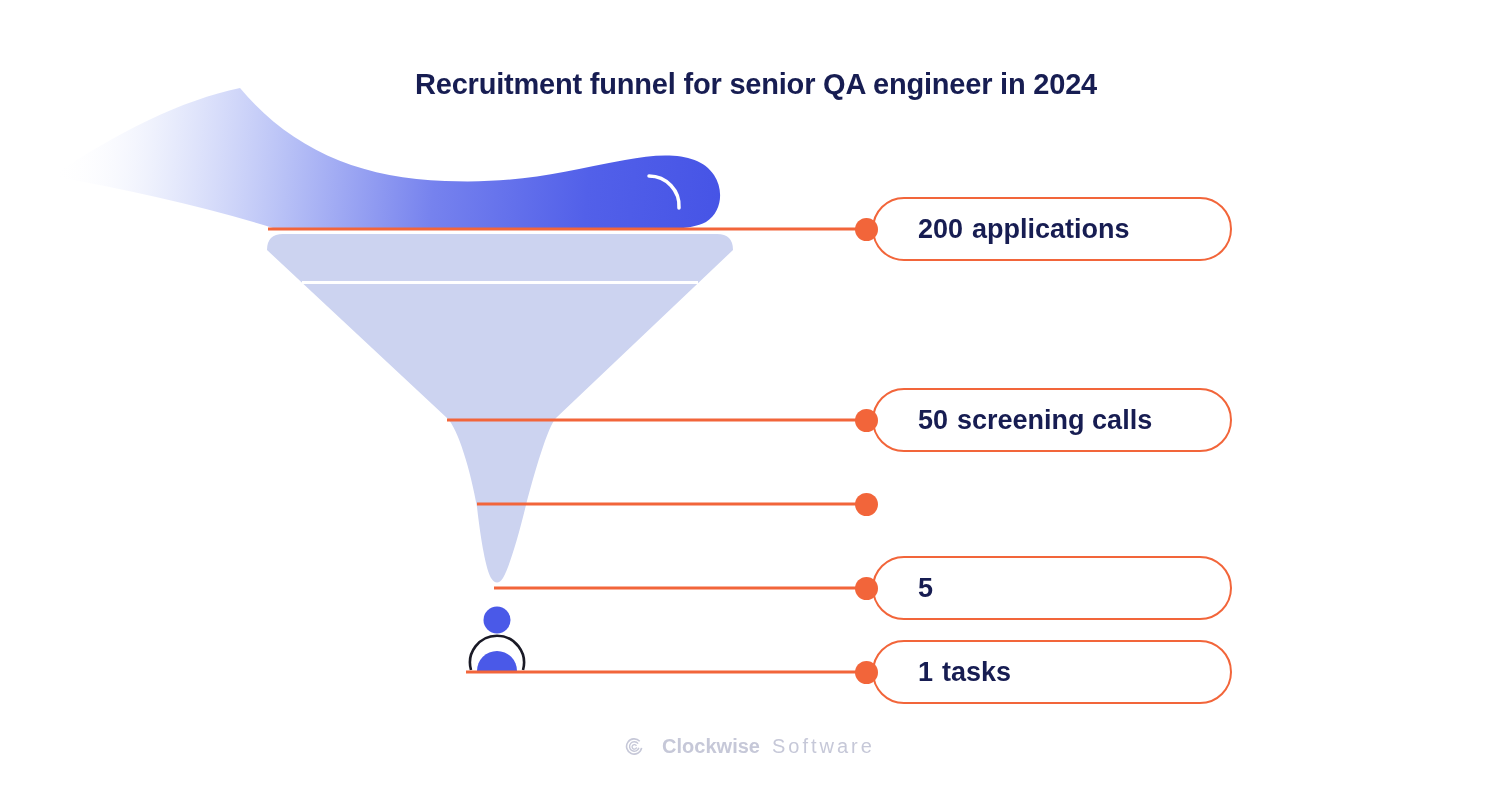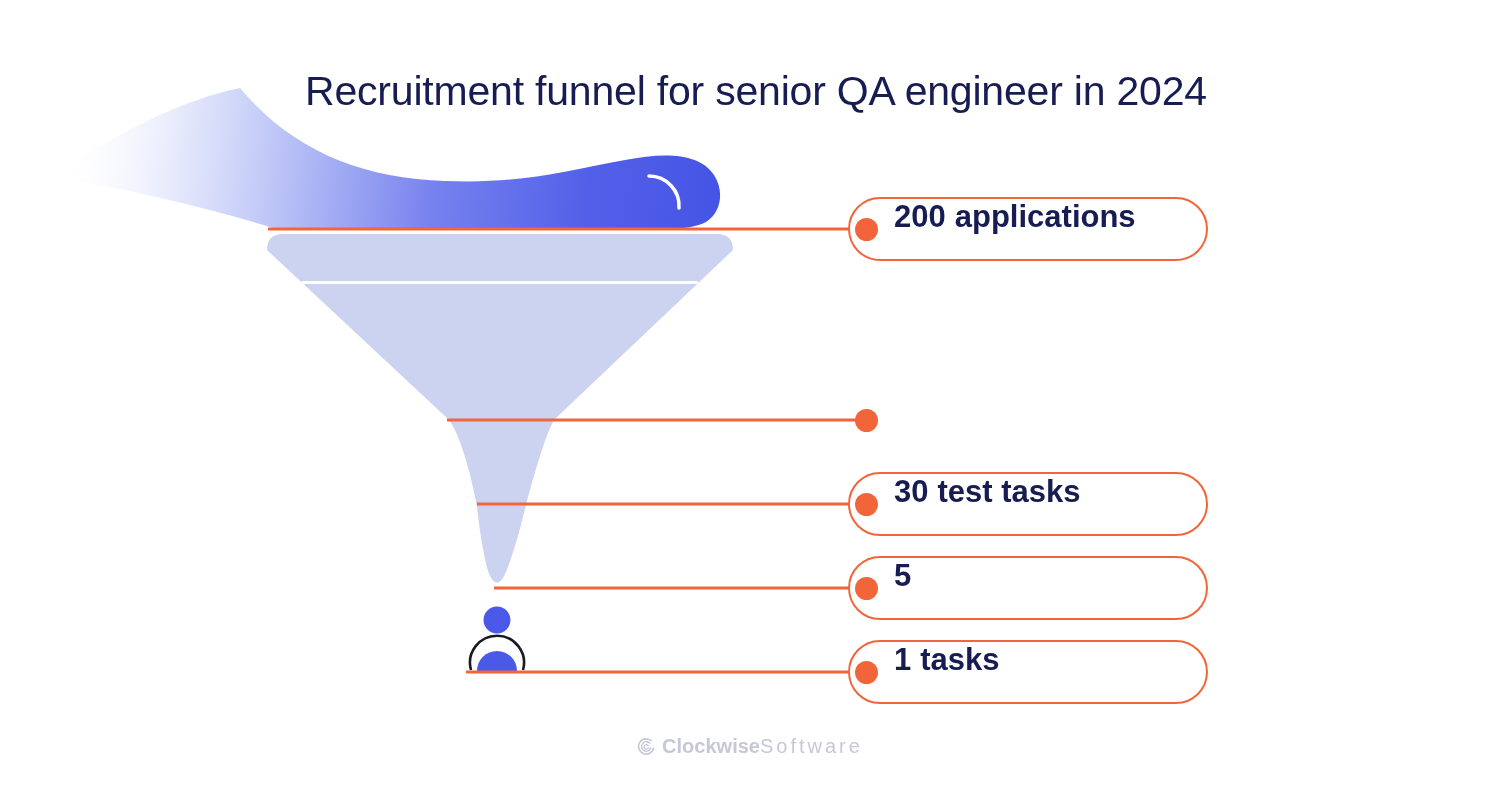--- a/index.html
+++ b/index.html
@@ -13,52 +13,52 @@
   .canvas{
     position:relative;
     width:1500px;height:788px;
     overflow:hidden;
     background:#ffffff;
     font-family:"Liberation Sans", sans-serif;
   }
   .title{
     position:absolute;left:12px;right:0;top:68px;
     margin:0;text-align:center;
-    font-size:41px;font-weight:400;letter-spacing:-0.2px;
+    font-size:29px;font-weight:700;letter-spacing:-0.2px;
     color:var(--navy);
   }
   .art{position:absolute;left:0;top:0;}
   .conn-line{stroke:var(--accent);stroke-width:3;fill:none;}
   .funnel{fill:var(--funnel-fill);}
   .divider{stroke:#ffffff;stroke-width:3;}
   .splash-hl{stroke:#ffffff;stroke-width:3.5;fill:none;stroke-linecap:round;}
   .head,.body{fill:var(--figure-blue);}
   .arc{fill:none;stroke:#1A1A26;stroke-width:2.6;}
   .pill{
-    position:absolute;left:848px;width:360px;height:64px;
+    position:absolute;left:872px;width:360px;height:64px;
     box-sizing:border-box;
     background:#ffffff;
     border:2px solid var(--accent);
     border-radius:32px;
-    display:flex;
+    display:flex;align-items:center;
     padding-left:44px;
     color:var(--navy);
-    font-size:31px;
+    font-size:27px;
     z-index:2;
   }
   .pill .num{font-weight:700;margin-right:9px;}
   .pill .lbl{font-weight:700;}
   .dot{
     position:absolute;left:855px;width:23px;height:23px;
     border-radius:50%;background:var(--accent);z-index:3;
   }
   .footer{
     position:absolute;left:0;right:0;top:735px;
     display:flex;justify-content:center;align-items:center;
-    color:var(--logo-gray);font-size:20px;z-index:2;
+    color:var(--logo-gray);font-size:20px;z-index:2;gap:12px;
   }
   .footer .brand-bold{font-weight:700;margin-left:6px;}
   .footer .brand-light{font-weight:400;letter-spacing:3px;}
 </style>
 </head>
 <body>
 
 <div class="canvas">
 
   <h1 class="title">Recruitment funnel for senior QA engineer in 2024</h1>
@@ -108,23 +108,23 @@
     <path class="conn-line" d="M 447 420 H 866"></path>
     <path class="conn-line" d="M 477 504 H 866"></path>
     <path class="conn-line" d="M 494 588 H 866"></path>
     <path class="conn-line" d="M 466 672 H 866"></path>
   </svg>
 
   <div class="pill" style="top:197px">
     <span class="num">200</span>
     <span class="lbl">applications</span>
   </div>
-  <div class="pill" style="top:472px">
-    <span class="num">30</span>
-    <span class="lbl">test tasks</span>
+  <div class="pill" style="top:388px">
+    <span class="num">50</span>
+    <span class="lbl">screening calls</span>
   </div>
   <div class="pill" style="top:556px">
     <span class="num">5</span>
   </div>
   <div class="pill" style="top:640px">
     <span class="num">1</span>
     <span class="lbl">tasks</span>
   </div>
 
   <div class="dot" style="top:217.5px"></div>

